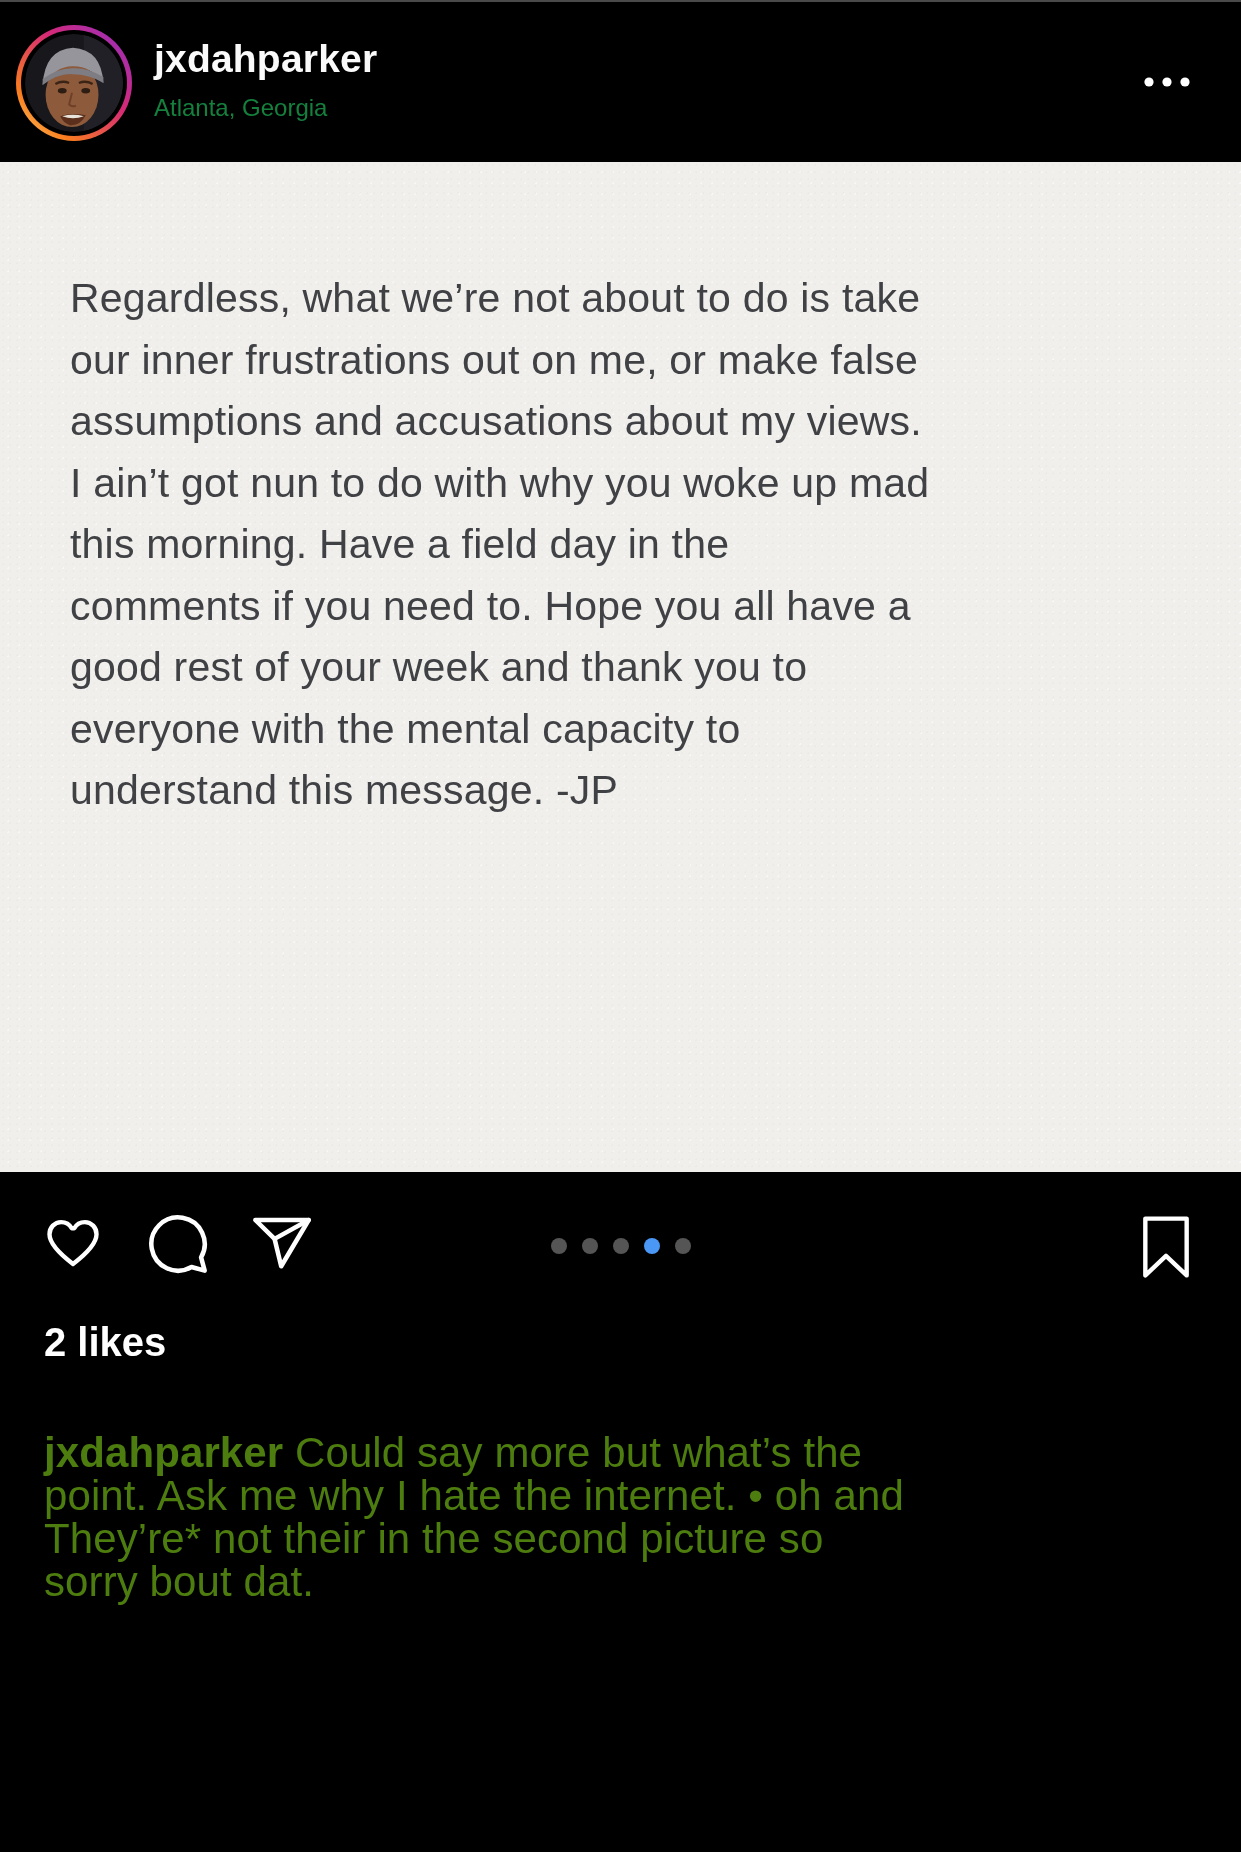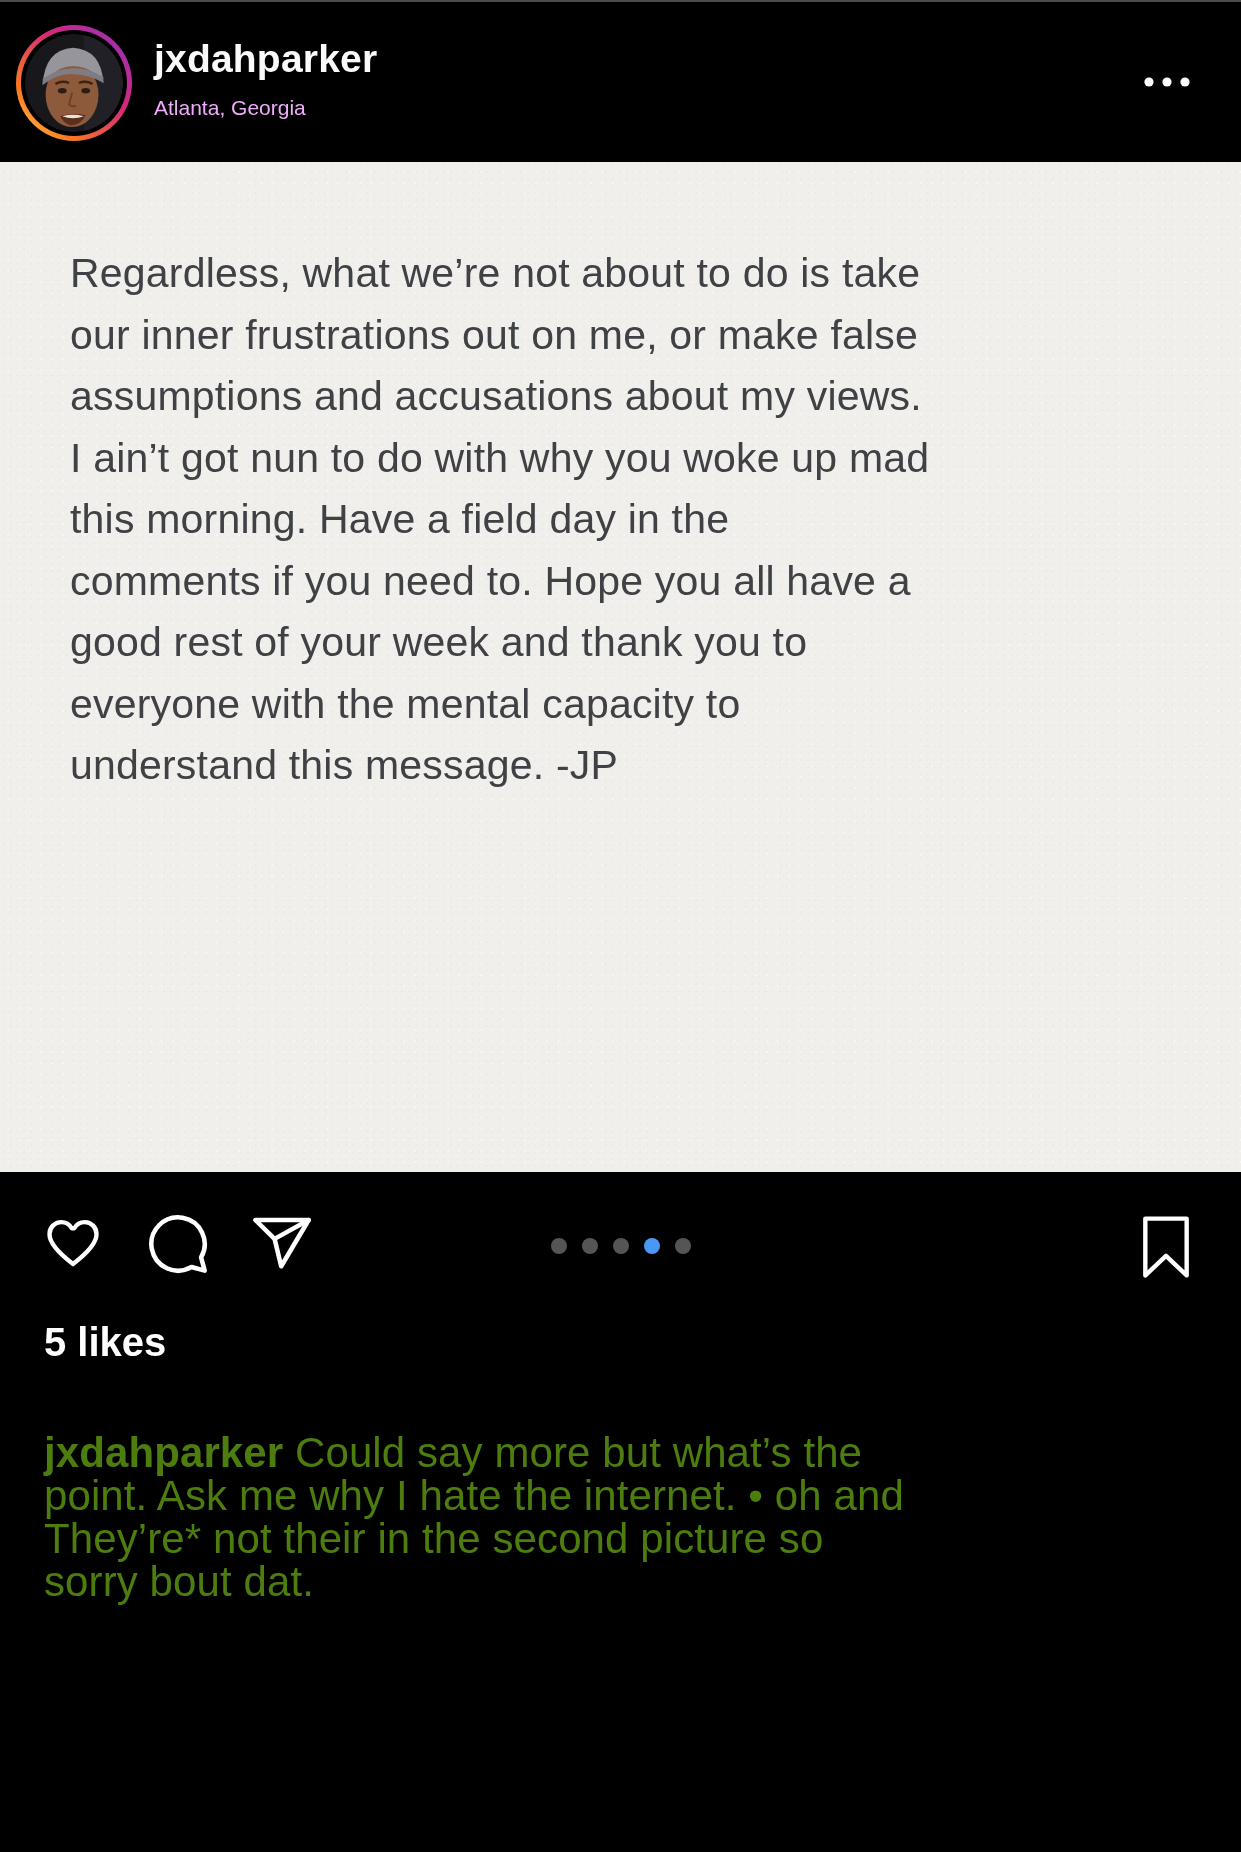--- a/index.html
+++ b/index.html
@@ -42,36 +42,36 @@
     border-radius: 50%;
     overflow: hidden;
     display: block;
   }
   .header-text { margin-left: 22px; display: flex; flex-direction: column; }
   .username {
     font-size: 39px; font-weight: 700; color: #fafafa;
     line-height: 48px; letter-spacing: 0.2px;
   }
   .location {
-    font-size: 21px; font-weight: 400; color: #f0abfc;
+    font-size: 24px; font-weight: 400; color: #15803d;
     line-height: 42px; margin-top: 4px;
   }
   .more-btn { margin-left: auto; width: 58px; height: 40px; display: flex; align-items: center; justify-content: center; }
   .more-btn svg { width: 58px; height: 40px; display: block; }
 
   
   .post-image {
     height: 1010px;
     flex: none;
     background-color: #f0efec;
     background-image: radial-gradient(rgba(0,0,0,0.018) 1px, transparent 1px),
                       radial-gradient(rgba(255,255,255,0.5) 1px, transparent 1px);
     background-size: 7px 7px, 11px 11px;
     background-position: 0 0, 3px 5px;
-    padding: 81px 70px 0 70px;
+    padding: 106px 70px 0 70px;
   }
   .post-image-text {
     font-size: 41px;
     line-height: 61.5px;
     color: #404145;
     letter-spacing: 0.2px;
     white-space: pre-line;
   }
 
   
@@ -200,21 +200,21 @@
         <span class="dot" style="background: rgb(85, 85, 86);"></span>
       </div>
 
     <div class="icon-btn save-btn">
       <svg width="62" height="70" viewBox="0 0 24 26">
         <polygon points="20 24 12 16.44 4 24 4 2 20 2 20 24" fill="none" stroke="#fff" stroke-width="1.7" stroke-linejoin="round"></polygon>
       </svg>
     </div>
   </div>
 
-  <div class="likes">5 likes</div>
+  <div class="likes">2 likes</div>
 
   <div class="caption">
     <span class="cap-user">jxdahparker</span><span> Could say more but what’s the
 point. Ask me why I hate the internet. • oh and
 They’re* not their in the second picture so
 sorry bout dat.</span>
   </div>
 
 
 

